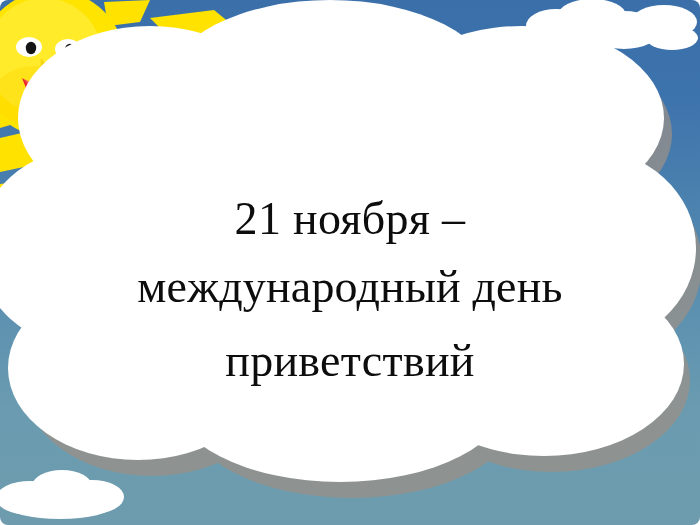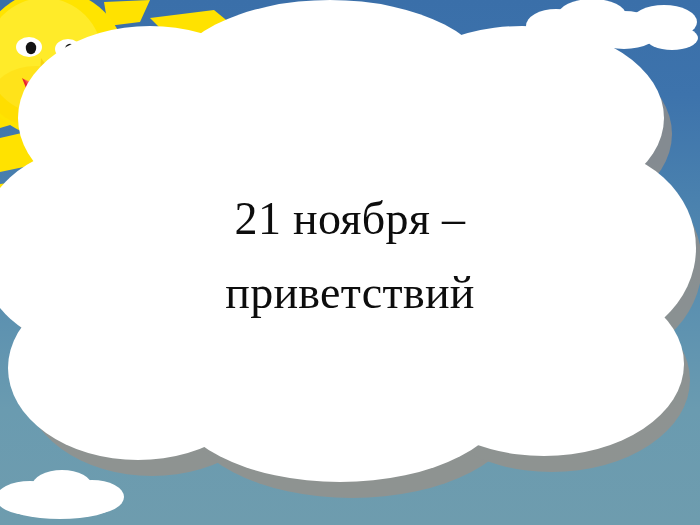--- a/index.html
+++ b/index.html
@@ -6,20 +6,21 @@
     margin: 0;
     padding: 0;
     background: #ffffff;
   }
   #slide {
     position: relative;
     width: 700px;
     height: 525px;
     overflow: hidden;
     font-family: "Liberation Serif", "DejaVu Serif", serif;
+    border-radius: 8px;
   }
   #sky {
     position: absolute;
     inset: 0;
     background: linear-gradient(180deg,
         #3a6fa9 0%,
         #3d73ac 18%,
         #4a81ae 38%,
         #5b90b0 58%,
         #6a9bb0 78%,
@@ -120,16 +121,17 @@
       <ellipse cx="584" cy="248" rx="112" ry="100"></ellipse>
       <ellipse cx="138" cy="368" rx="130" ry="92"></ellipse>
       <ellipse cx="340" cy="394" rx="170" ry="88"></ellipse>
       <ellipse cx="544" cy="364" rx="140" ry="92"></ellipse>
       <rect x="60" y="106" width="580" height="286" rx="112"></rect>
     </g>
   </svg>
 
   <div id="text-block">
     <span class="text-line line-1">21 ноября –</span>
+    <span class="text-line line-2">международный день</span>
     <span class="text-line line-3">приветствий</span>
   </div>
 
 </div>
 
 </body></html>

